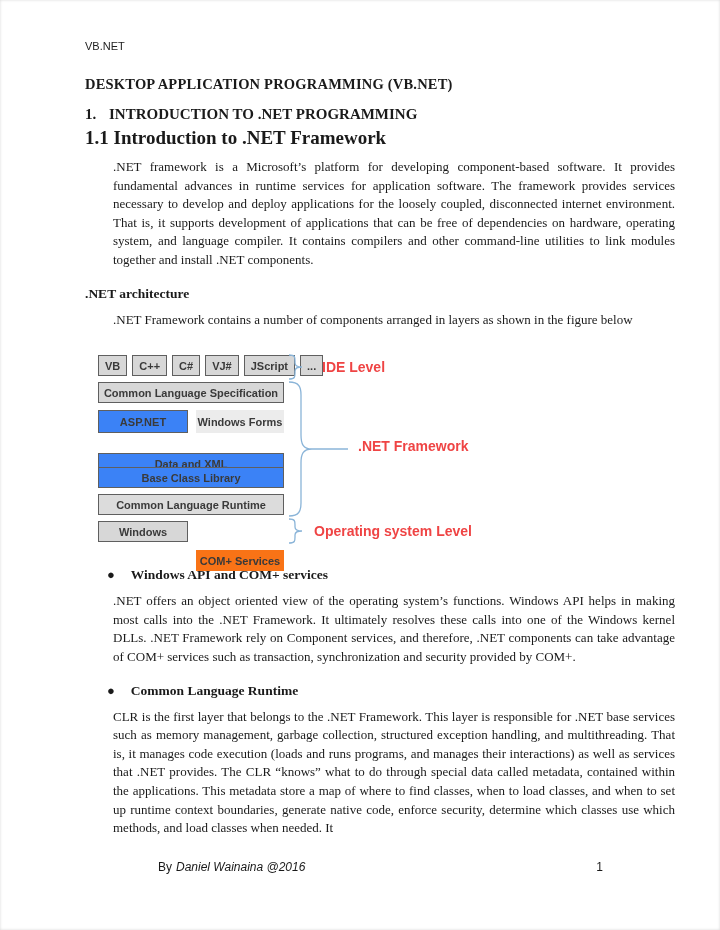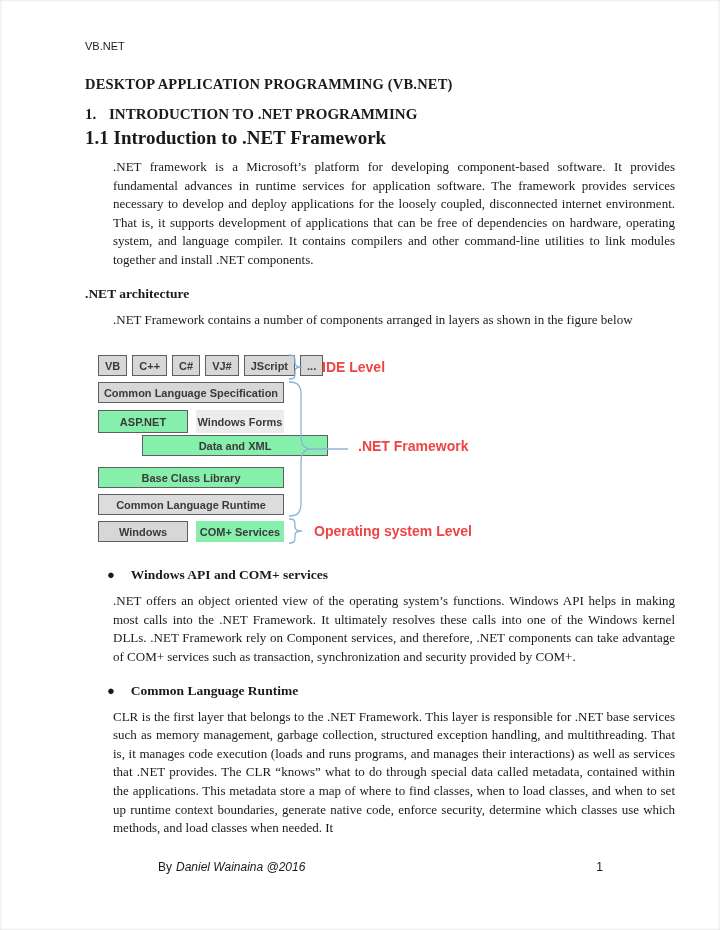--- a/index.html
+++ b/index.html
@@ -68,39 +68,39 @@
     position: relative;
     margin-top: 26px;
     margin-left: 13px;
     width: 550px;
     height: 190px;
     font-family: "Liberation Sans", "DejaVu Sans", sans-serif;
     font-weight: bold;
   }
   .dbox {
     border: 1.5px solid #5f5f5f;
-    background: #86efac;
+    background: #3b82f6;
     color: #3a3a3a;
     font-size: 11px;
     display: flex;
     align-items: center;
     justify-content: center;
     white-space: nowrap;
   }
   .fill-dark { background: #d7d7d7; }
   .fill-mid  { background: #dcdcdc; }
   .flat { border: none; }
   .flat-light { background: #ececec; }
-  .flat-dark  { background: #86efac; }
+  .flat-dark  { background: #f97316; margin-top: 29px; }
   .d-row1 { position: absolute; top: 0; left: 0; display: flex; gap: 5px; height: 21px; }
   .d-row1 .dbox { padding: 0 6px; }
   .d-cls   { position: absolute; top: 27px;  left: 0; width: 186px; height: 21px; }
   .d-asp   { position: absolute; top: 55px;  left: 0; width: 90px;  height: 23px; }
   .d-wf    { position: absolute; top: 55px;  left: 98px; width: 88px; height: 23px; }
-  .d-dx    { position: absolute; top: 80px;  left: 0; width: 186px; height: 21px; margin-left: 44px; }
+  .d-dx    { position: absolute; top: 98px;  left: 0; width: 186px; height: 21px; }
   .d-bcl   { position: absolute; top: 112px; left: 0; width: 186px; height: 21px; }
   .d-clr   { position: absolute; top: 139px; left: 0; width: 186px; height: 21px; }
   .d-win   { position: absolute; top: 166px; left: 0; width: 90px;  height: 21px; }
   .d-com   { position: absolute; top: 166px; left: 98px; width: 88px; height: 21px; }
   .brace { position: absolute; }
   .brace-ide { left: 190px; top: -1px; }
   .brace-fw  { left: 190px; top: 26px; }
   .brace-os  { left: 190px; top: 163px; }
   .d-label {
     position: absolute;

